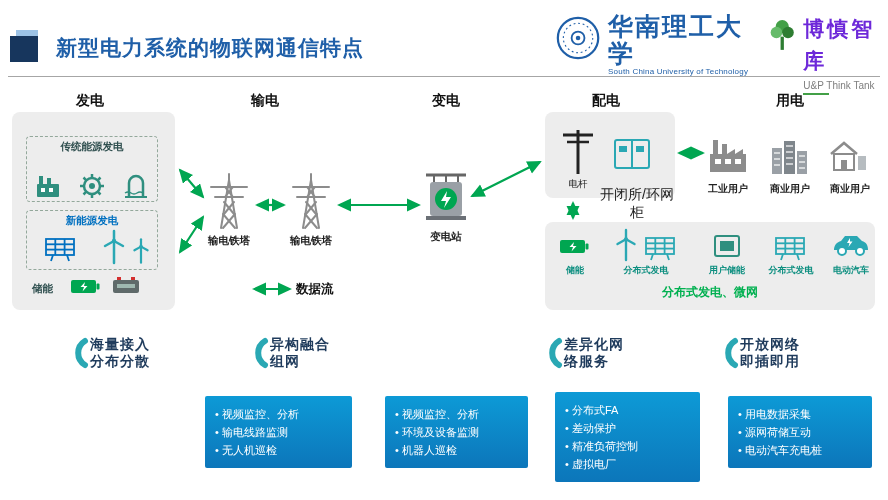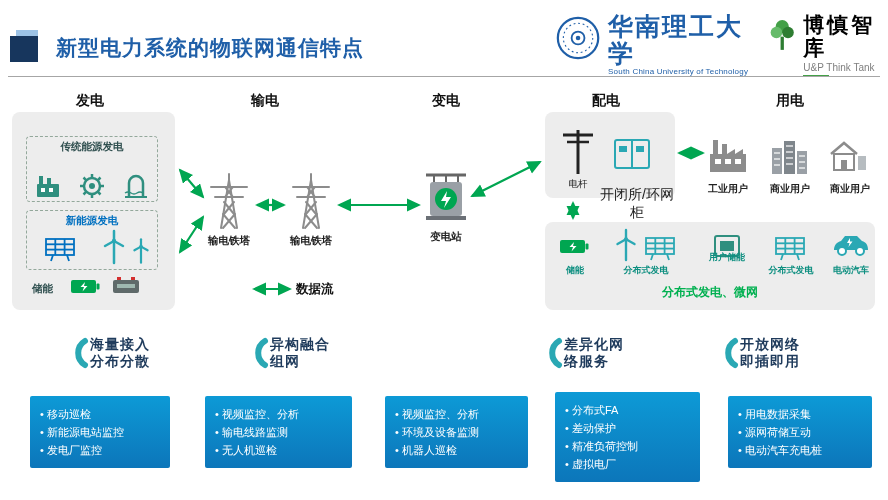--- a/index.html
+++ b/index.html
@@ -4,21 +4,21 @@
 <style>
   *{margin:0;padding:0;box-sizing:border-box}
   html,body{background:#fff}
   body{font-family:"Liberation Sans","DejaVu Sans",sans-serif;color:#222}
   .slide{position:relative;width:888px;height:500px;background:#fff;overflow:hidden}
   .abs{position:absolute}
   .hdr-title{position:absolute;left:56px;top:34px;font-size:21px;font-weight:bold;color:#1F5FA8;letter-spacing:1px}
   .hdr-line{position:absolute;left:8px;right:8px;top:76px;height:1px;background:#A6A6A6}
   .scut-cn{font-size:25px;font-weight:bold;color:#1F5FA8;font-family:"Liberation Serif","DejaVu Serif",serif;letter-spacing:2px;line-height:27px}
   .scut-en{font-size:8px;color:#1F5FA8;letter-spacing:.2px}
-  .up-cn{font-size:21px;font-weight:bold;color:#000000;letter-spacing:3px;line-height:23px}
+  .up-cn{font-size:21px;font-weight:bold;color:#6d28d9;letter-spacing:3px;line-height:32px}
   .up-en{font-size:10px;color:#7F7F7F;margin-top:3px}
   .up-bar{width:26px;height:2px;background:#43A047;margin-top:2px}
   .colhdr{position:absolute;top:92px;width:64px;text-align:center;font-size:14px;font-weight:bold;color:#111}
   .panel{position:absolute;background:#EDEDED;border-radius:8px}
   .dashedbox{position:absolute;border:1.5px dashed #93A89B;border-radius:4px}
   .glbl{position:absolute;width:100%;text-align:center;font-size:10.5px;font-weight:bold;color:#2F4F4F;top:3px}
   .glbl.blue{color:#0070C0}
   .tlbl{position:absolute;width:72px;text-align:center;font-size:10.5px;font-weight:bold;color:#222}
   .plbl{position:absolute;text-align:center;font-size:9.5px;font-weight:normal;color:#222}
   .mglbl{position:absolute;text-align:center;font-size:9px;font-weight:bold;color:#0E8F80}
@@ -231,21 +231,21 @@
           <line x1="21.6" y1="3" x2="21.6" y2="19"></line>
         <line x1="10" y1="19" x2="8" y2="25"></line>
           <line x1="24" y1="19" x2="26" y2="25"></line>
       </g>
     </svg>
     <div class="mglbl" style="left:62px;top:42px;width:78px">分布式发电</div>
     <svg class="abs" style="left:168px;top:12px" width="28" height="24" viewBox="0 0 28 24">
       <rect x="2" y="2" width="24" height="20" rx="2" fill="none" stroke="#2F8F7F" stroke-width="2"></rect>
       <rect x="7" y="7" width="14" height="10" fill="#2F8F7F"></rect>
     </svg>
-    <div class="mglbl" style="left:148px;top:29px;width:68px">用户储能</div>
+    <div class="mglbl" style="left:148px;top:42px;width:68px">用户储能</div>
     <svg class="abs" style="left:228px;top:12px" width="34" height="28" viewBox="0 0 34 26">
       <g stroke="#2AA8B4" stroke-width="1.8" fill="none">
         <rect x="3" y="3" width="28" height="16"></rect>
         <line x1="3" y1="8.3" x2="31" y2="8.3"></line>
           <line x1="3" y1="13.6" x2="31" y2="13.6"></line>
         <line x1="12.3" y1="3" x2="12.3" y2="19"></line>
           <line x1="21.6" y1="3" x2="21.6" y2="19"></line>
         <line x1="10" y1="19" x2="8" y2="25"></line>
           <line x1="24" y1="19" x2="26" y2="25"></line>
       </g>
@@ -349,25 +349,20 @@
   <div class="ftitle" style="left:716px">
     <svg width="24" height="32" viewBox="0 0 24 32">
       <path d="M19 4 A14 14 0 0 0 19 28" fill="none" stroke="#2AA8B4" stroke-width="6" stroke-linecap="round"></path>
     </svg>
     <div class="ftext">
       <div>开放网络</div>
       <div>即插即用</div>
     </div>
   </div>
 
-  <div class="fbox" style="left:30px;width:140px">
-    <div class="fitem">移动巡检</div>
-    <div class="fitem">新能源电站监控</div>
-    <div class="fitem">发电厂监控</div>
-  </div>
   <div class="fbox" style="left:205px;width:147px">
     <div class="fitem">视频监控、分析</div>
     <div class="fitem">输电线路监测</div>
     <div class="fitem">无人机巡检</div>
   </div>
   <div class="fbox" style="left:385px;width:143px">
     <div class="fitem">视频监控、分析</div>
     <div class="fitem">环境及设备监测</div>
     <div class="fitem">机器人巡检</div>
   </div>

